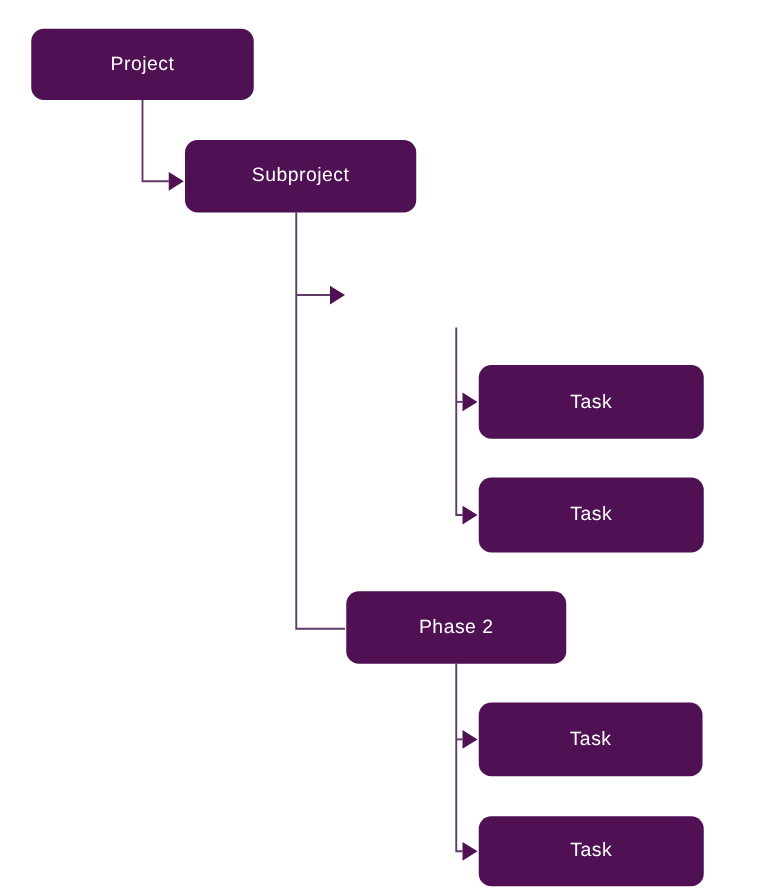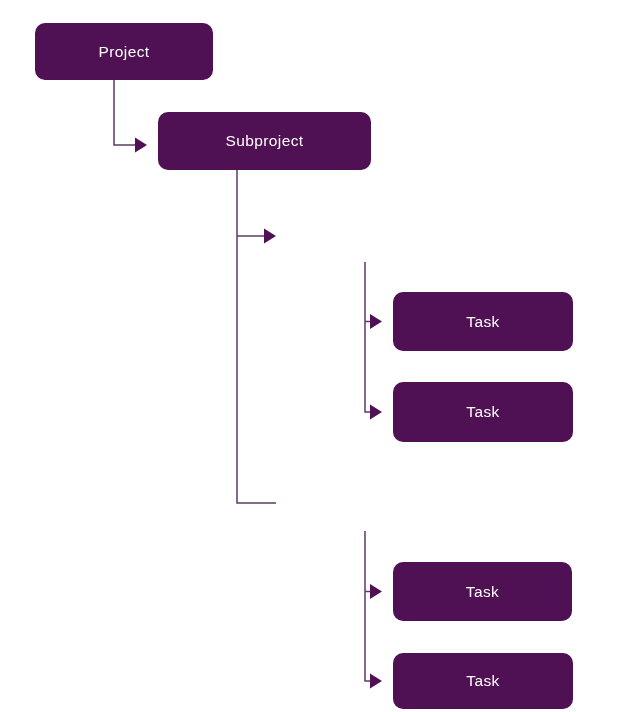--- a/index.html
+++ b/index.html
@@ -36,21 +36,20 @@
     position: absolute;
     display: flex;
     align-items: center;
     justify-content: center;
     background: var(--node-fill, #4f1154);
     color: var(--node-text, #ffffff);
     border-radius: 10px;
     font-size: 15.5px;
     letter-spacing: 0.4px;
     box-sizing: border-box;
-    margin-left: 10px;
   }
 </style>
 </head>
 <body>
 
 <div class="canvas">
 
   <svg class="connector-layer" width="620" height="712" viewBox="0 0 620 712">
 
     <path class="connector" d="M114,80 V145 H135"></path>
@@ -67,25 +66,26 @@
     <polygon class="arrowhead" points="370,404.5 382,412 370,419.5"></polygon>
 
     <path class="connector" d="M365,531 V681 H370"></path>
     <path class="connector" d="M365,591.5 H370"></path>
     <polygon class="arrowhead" points="370,584 382,591.5 370,599"></polygon>
     <polygon class="arrowhead" points="370,673.5 382,681 370,688.5"></polygon>
   </svg>
 
   <div class="node" style="left:25px;  top:23px;  width:178px; height:57px;">Project</div>
 
-  <div class="node" style="left:148px; top:112px; width:213px; height:58px;">Subproject</div>
+  <div class="node" style="left:148px; top:112px; width:185px; height:58px;">Subproject</div>
 
 
   <div class="node" style="left:383px; top:292px; width:180px; height:59px;">Task</div>
 
   <div class="node" style="left:383px; top:382px; width:180px; height:60px;">Task</div>
 
+  <div class="node" style="left:277px; top:473px; width:176px; height:58px;">Phase 2</div>
 
   <div class="node" style="left:383px; top:562px; width:179px; height:59px;">Task</div>
 
   <div class="node" style="left:383px; top:653px; width:180px; height:56px;">Task</div>
 
 </div>
 
 </body></html>

